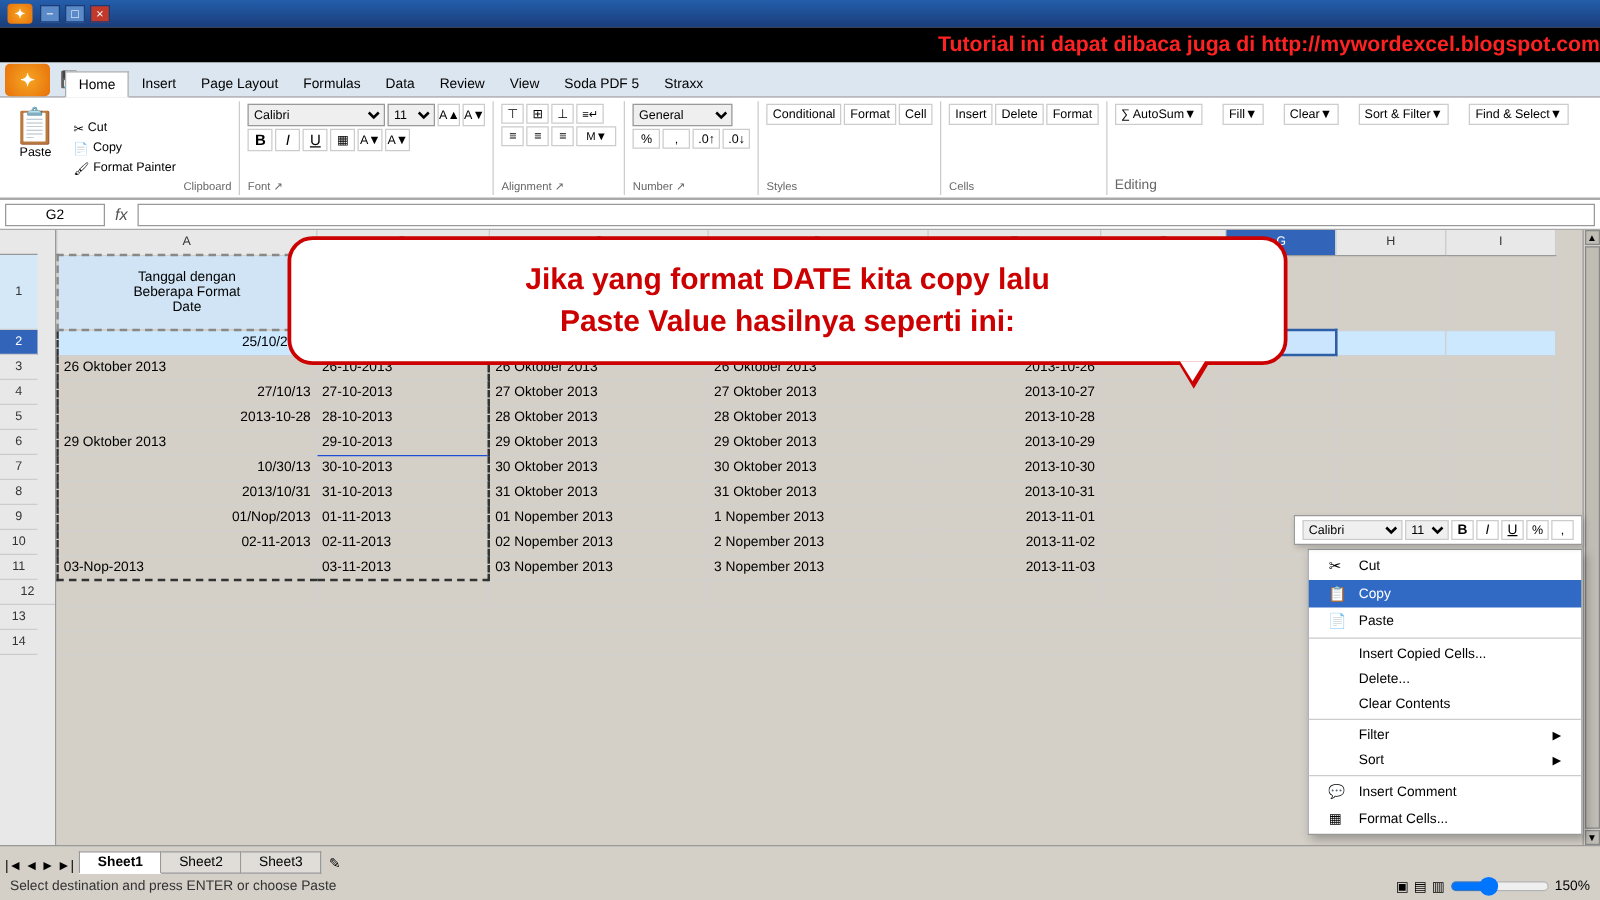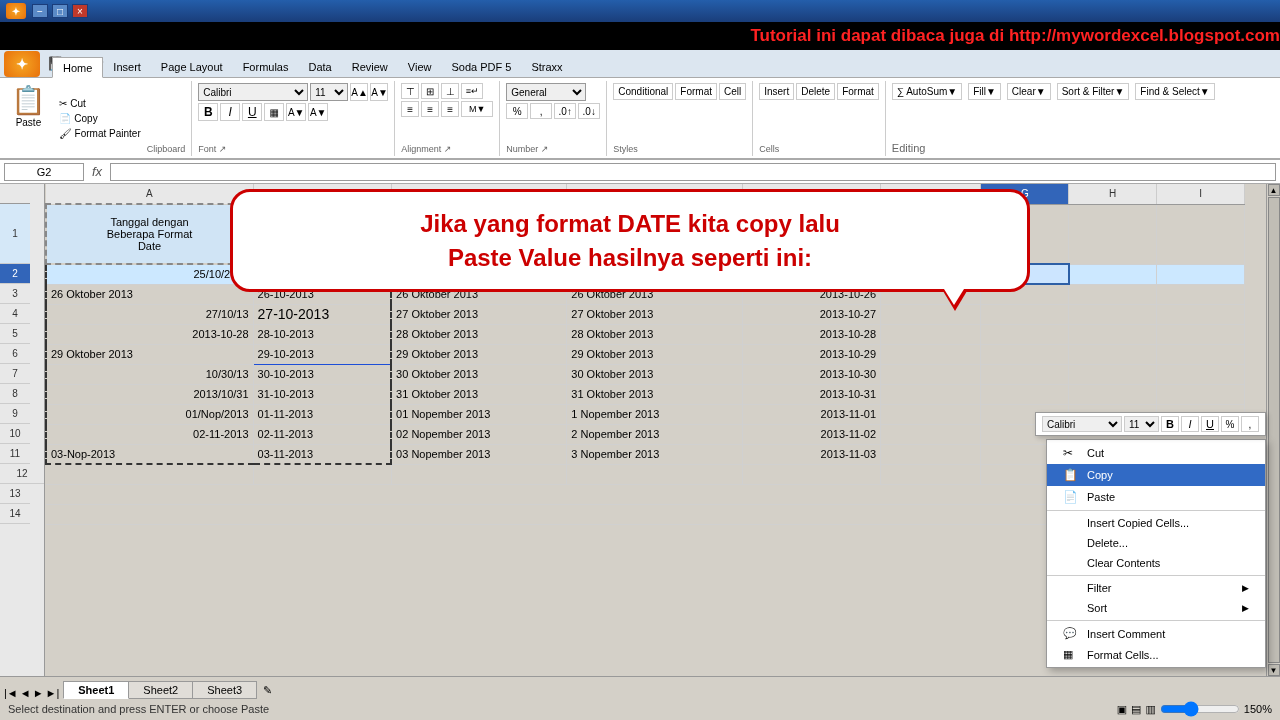--- a/index.html
+++ b/index.html
@@ -138,21 +138,21 @@
     <div style="display:flex;flex-direction:column;gap:2px;padding:2px 6px;border-right:1px solid #ccc;min-width:80px;">
       <div style="display:flex;gap:2px;flex-wrap:wrap;align-items:center;">
         <button style="font-size:10px;padding:2px 4px;border:1px solid #ccc;background:white;cursor:pointer;">Insert</button>
         <button style="font-size:10px;padding:2px 4px;border:1px solid #ccc;background:white;cursor:pointer;">Delete</button>
         <button style="font-size:10px;padding:2px 4px;border:1px solid #ccc;background:white;cursor:pointer;">Format</button>
       </div>
       <div style="font-size:9px;color:#666;margin-top:auto;">Cells</div>
     </div>
 
     <div style="display:flex;flex-direction:column;gap:2px;padding:2px 6px;min-width:120px;">
-      <div style="display:flex;gap:6px;flex-wrap:wrap;align-items:flex-end;">
+      <div style="display:flex;gap:16px;flex-wrap:wrap;align-items:flex-end;">
         <button style="font-size:10px;padding:2px 4px;border:1px solid #ccc;background:white;cursor:pointer;">∑ AutoSum▼</button>
         <button style="font-size:10px;padding:2px 4px;border:1px solid #ccc;background:white;cursor:pointer;">Fill▼</button>
         <button style="font-size:10px;padding:2px 4px;border:1px solid #ccc;background:white;cursor:pointer;">Clear▼</button>
         <button style="font-size:10px;padding:2px 4px;border:1px solid #ccc;background:white;cursor:pointer;">Sort &amp; Filter▼</button>
         <button style="font-size:10px;padding:2px 4px;border:1px solid #ccc;background:white;cursor:pointer;">Find &amp; Select▼</button>
       </div>
       <div style="font-size:11px;color:#666;margin-top:auto;">Editing</div>
     </div>
   </div>
 
@@ -254,21 +254,21 @@
               <td style="height:20px;border-right:1px solid #d0d0d0;border-bottom:1px solid #d0d0d0;padding:0 4px;font-size:11px;">26 Oktober 2013</td>
               <td style="height:20px;border-right:1px solid #d0d0d0;border-bottom:1px solid #d0d0d0;padding:0 4px;font-size:11px;text-align:right;">2013-10-26</td>
               <td style="height:20px;border-right:1px solid #d0d0d0;border-bottom:1px solid #d0d0d0;"></td>
               <td style="height:20px;border-right:1px solid #d0d0d0;border-bottom:1px solid #d0d0d0;"></td>
               <td style="height:20px;border-right:1px solid #d0d0d0;border-bottom:1px solid #d0d0d0;"></td>
               <td style="height:20px;border-right:1px solid #d0d0d0;border-bottom:1px solid #d0d0d0;"></td>
             </tr>
 
             <tr>
               <td style="height:20px;border-left:2px dashed #333;border-bottom:1px solid #d0d0d0;padding:0 4px;font-size:11px;text-align:right;">27/10/13</td>
-              <td style="height:20px;border-right:2px dashed #333;border-bottom:1px solid #d0d0d0;padding:0 4px;font-size:14px;">27-10-2013</td>
+              <td style="height:20px;border-right:2px dashed #333;border-bottom:1px solid #d0d0d0;padding:0 4px;font-size:11px;">27-10-2013</td>
               <td style="height:20px;border-right:1px solid #d0d0d0;border-bottom:1px solid #d0d0d0;padding:0 4px;font-size:11px;">27 Oktober 2013</td>
               <td style="height:20px;border-right:1px solid #d0d0d0;border-bottom:1px solid #d0d0d0;padding:0 4px;font-size:11px;">27 Oktober 2013</td>
               <td style="height:20px;border-right:1px solid #d0d0d0;border-bottom:1px solid #d0d0d0;padding:0 4px;font-size:11px;text-align:right;">2013-10-27</td>
               <td style="height:20px;border-right:1px solid #d0d0d0;border-bottom:1px solid #d0d0d0;"></td>
               <td style="height:20px;border-right:1px solid #d0d0d0;border-bottom:1px solid #d0d0d0;"></td>
               <td style="height:20px;border-right:1px solid #d0d0d0;border-bottom:1px solid #d0d0d0;"></td>
               <td style="height:20px;border-right:1px solid #d0d0d0;border-bottom:1px solid #d0d0d0;"></td>
             </tr>
 
             <tr>

